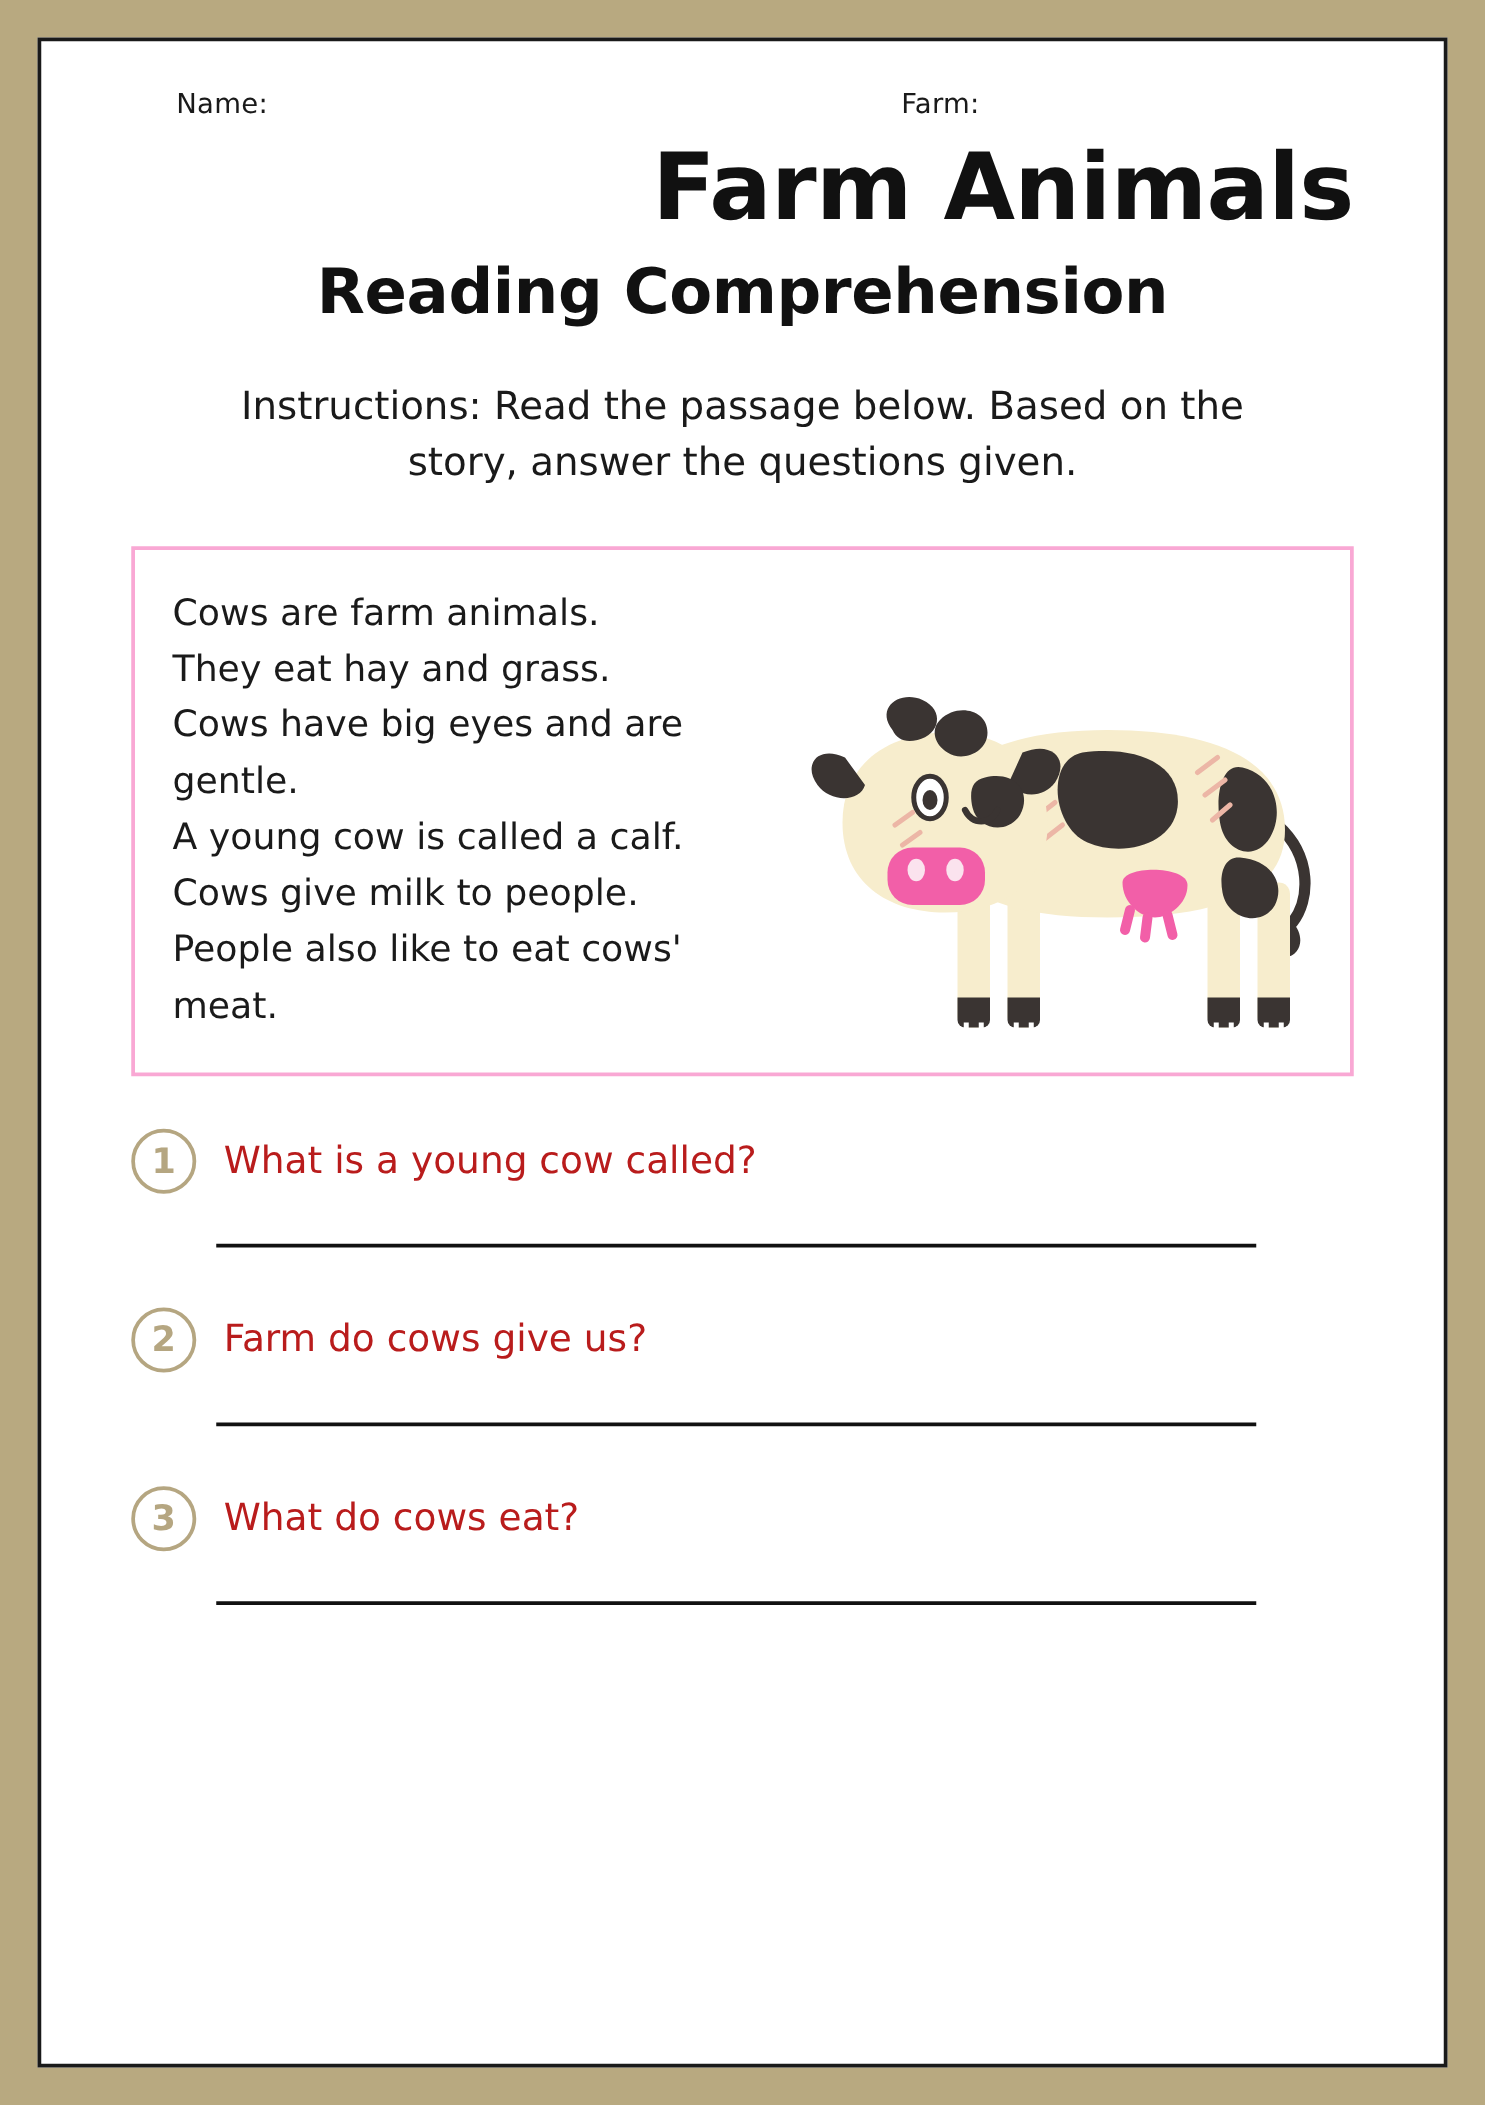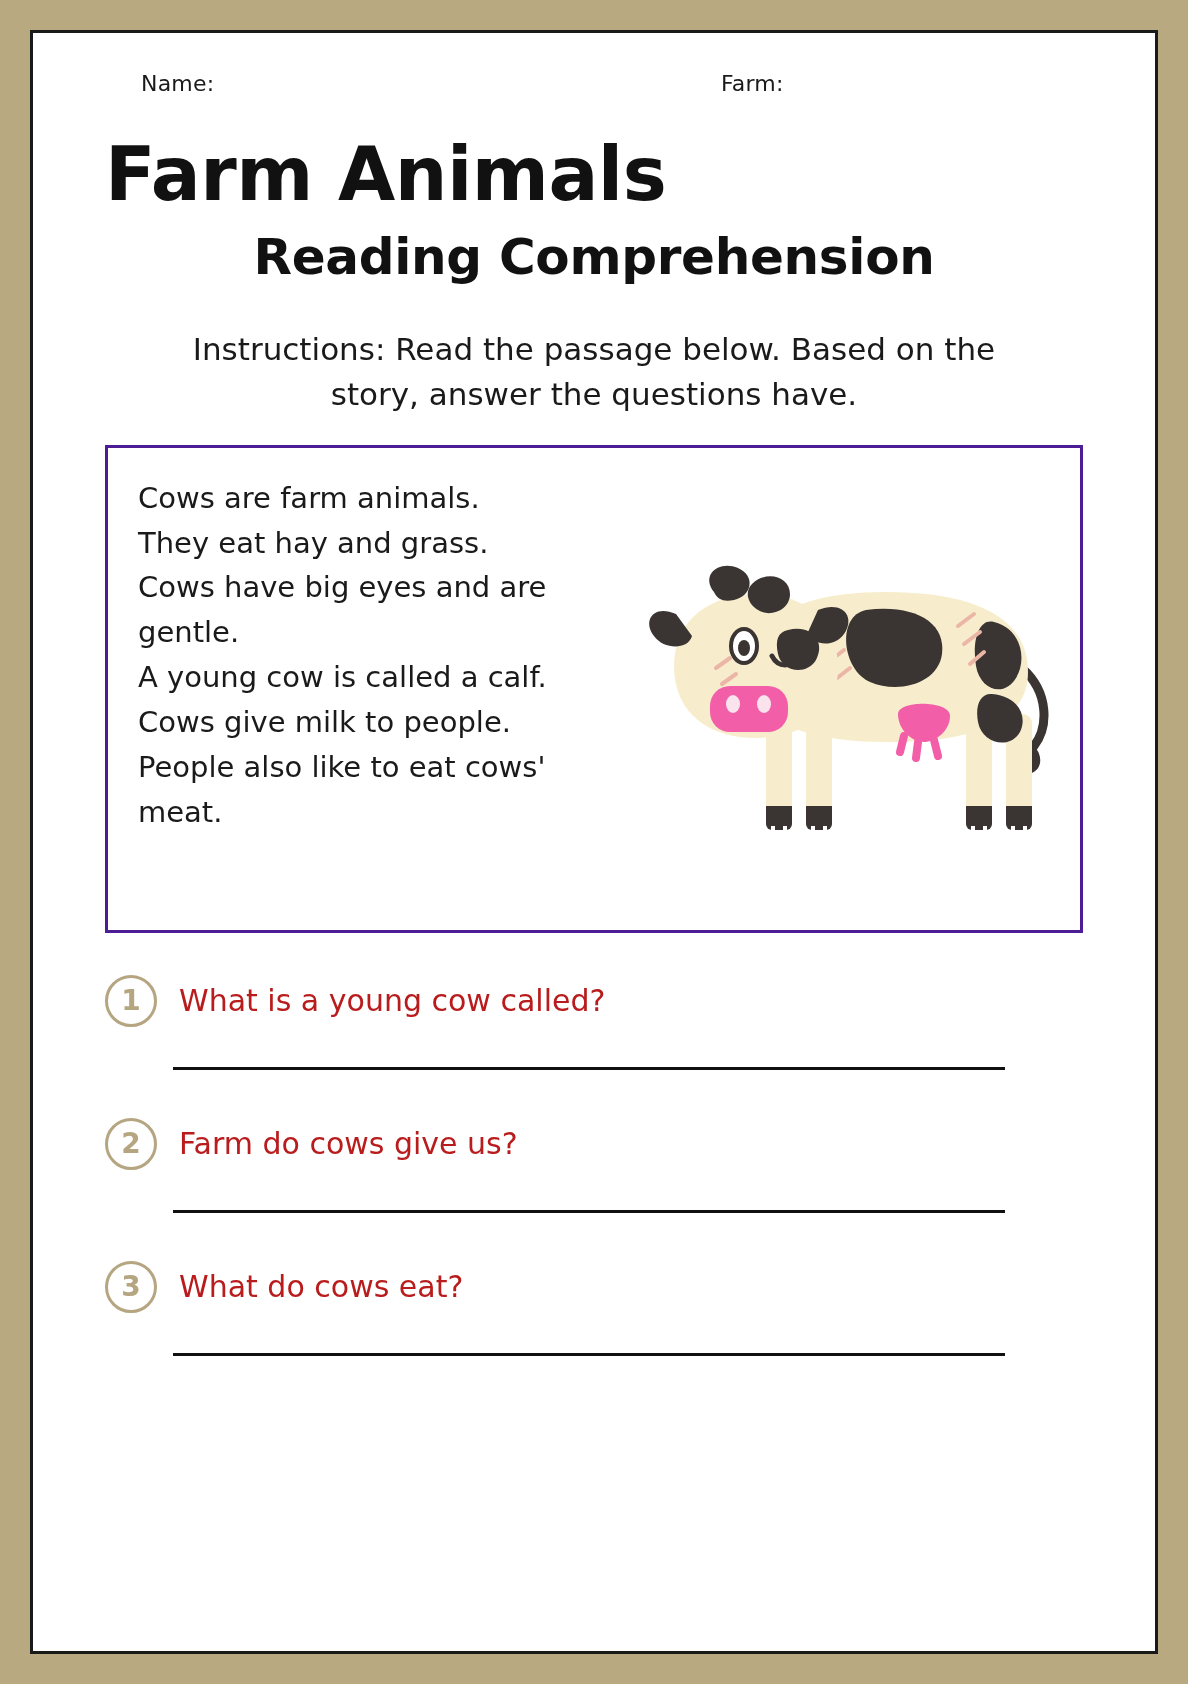--- a/index.html
+++ b/index.html
@@ -46,25 +46,25 @@
     flex: 0 0 auto;
     padding-left: 36px;
   }
   .meta-class {
     flex: 0 0 auto;
     padding-left: 270px;
   }
 
   
   .title {
-    text-align: left;
+    text-align: right;
     font-size: 74px;
     font-weight: 800;
     letter-spacing: -0.5px;
-    margin-top: 40px;
+    margin-top: 16px;
     color: #111;
     line-height: 1.05;
   }
   .subtitle {
     text-align: center;
     font-size: 50px;
     font-weight: 700;
     letter-spacing: -0.3px;
     margin-top: 16px;
     color: #111;
@@ -76,23 +76,23 @@
     font-size: 31px;
     line-height: 1.45;
     color: #1a1a1a;
     margin: 42px auto 0 auto;
     max-width: 900px;
   }
 
   
   .passage-box {
     position: relative;
-    margin-top: 28px;
-    border: 3px solid #4c1d95;
-    height: 488px;
+    margin-top: 44px;
+    border: 3px solid #f9a8d4;
+    height: 424px;
     box-sizing: border-box;
     background: #fff;
   }
   .passage-text {
     position: absolute;
     left: 30px;
     top: 28px;
     width: 420px;
     font-size: 29px;
     line-height: 1.55;
@@ -152,21 +152,21 @@
   <div class="inner">
 
     <div class="meta-row">
       <div class="meta-name">Name:</div>
       <div class="meta-class">Farm:</div>
     </div>
 
     <div class="title">Farm Animals</div>
     <div class="subtitle">Reading Comprehension</div>
 
-    <div class="instructions">Instructions: Read the passage below. Based on the story, answer the questions have.</div>
+    <div class="instructions">Instructions: Read the passage below. Based on the story, answer the questions given.</div>
 
     <div class="passage-box">
       <div class="passage-text">Cows are farm animals.
 They eat hay and grass.
 Cows have big eyes and are gentle.
 A young cow is called a calf.
 Cows give milk to people.
 People also like to eat cows' meat.</div>
 
       <div class="cow-wrap">

